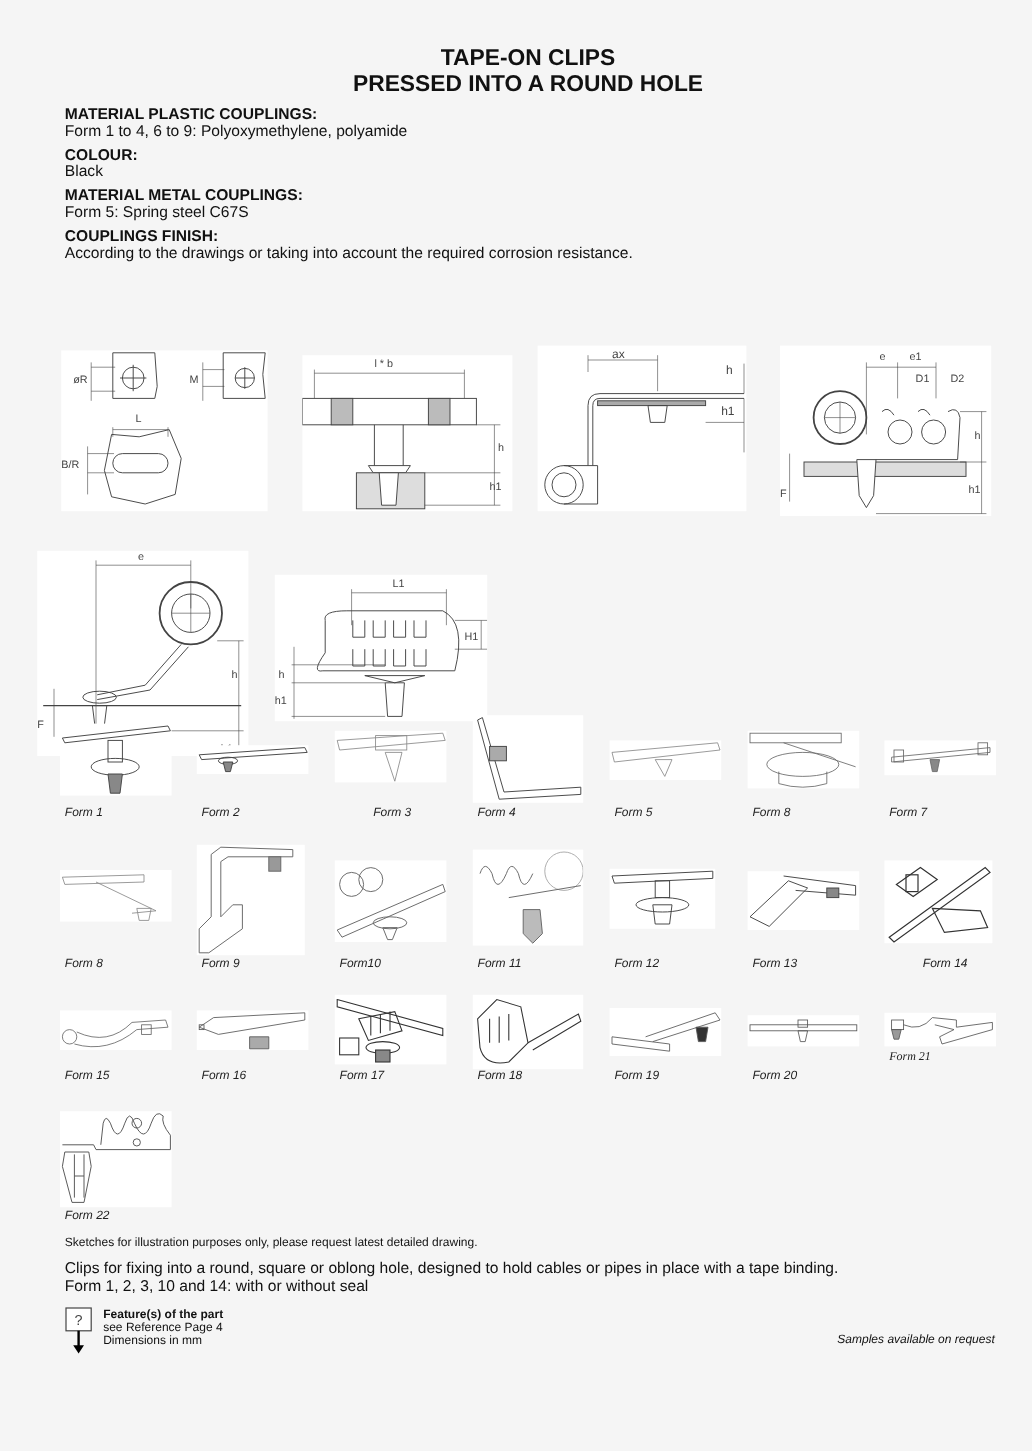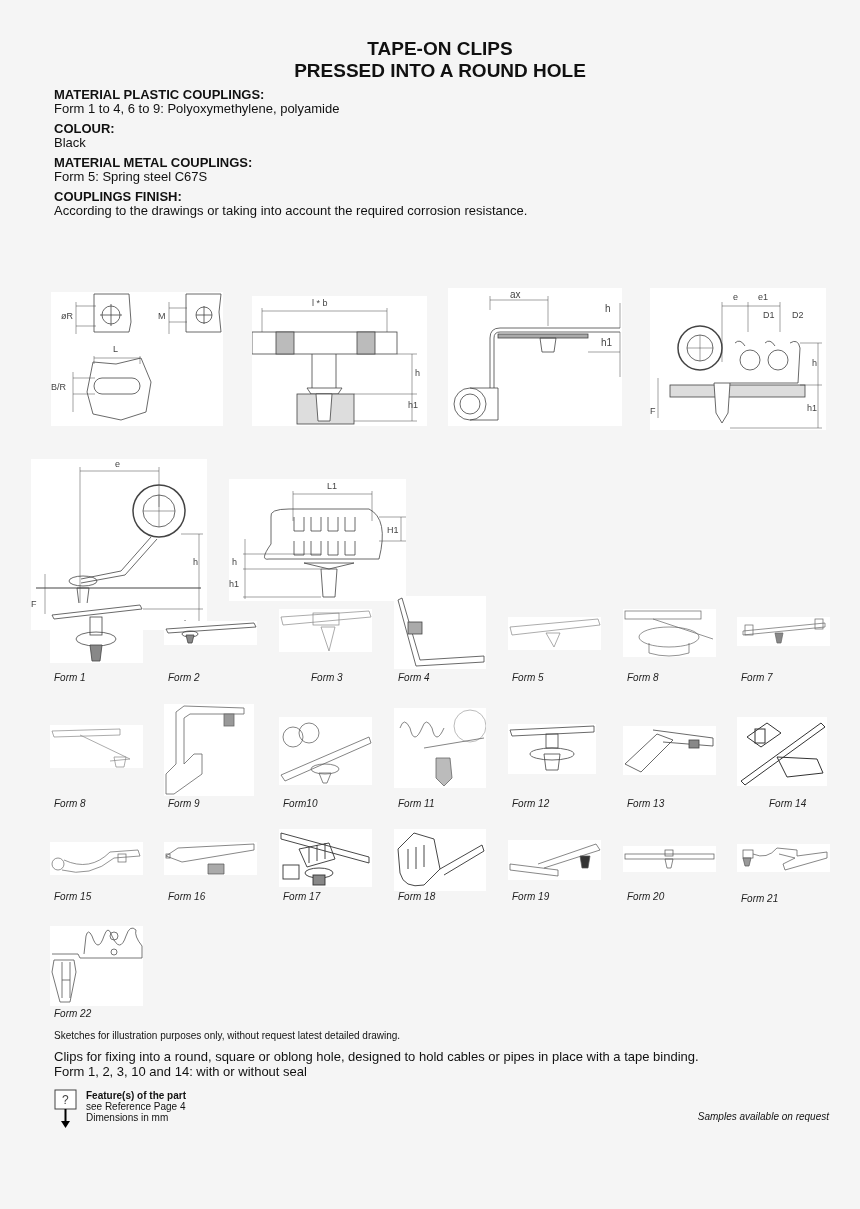--- a/index.html
+++ b/index.html
@@ -370,37 +370,37 @@
   <div class="cap" style="left:4px;top:62px;">Form 20</div>
 </div>
 <div class="form" style="left:737px;top:829px;">
   <div class="pic" style="left:0;top:15px;width:93px;height:28px;">
     <svg viewBox="0 0 93 28" fill="none" stroke="#555" stroke-width="0.7">
         <rect x="6" y="6" width="10" height="8"></rect>
         <path d="M16 10 Q30 16 40 4 L60 6 L60 12 L90 8 L90 14 L48 26 L46 20 L58 14 L42 10"></path>
         <path d="M6 14 L14 14 L12 22 L8 22 Z" fill="#999"></path>
       </svg>
   </div>
-  <div class="cap" style="left:4px;top:64px;">Form 21</div>
+  <div class="cap" style="left:4px;top:46px;font-family:Liberation Serif, serif;">Form 21</div>
 </div>
 
 <div class="form" style="left:50px;top:926px;">
   <div class="pic" style="left:0;top:0;width:93px;height:80px;">
     <svg viewBox="0 0 93 80" fill="none" stroke="#555" stroke-width="0.8">
         <path d="M2 28 L28 28 L30 32 L92 32 L92 20 Q84 10 86 4 Q80 -2 76 10 Q70 28 62 10 Q58 -2 54 10 Q48 28 42 10 Q38 2 36 10 L34 28"></path>
         <circle cx="64" cy="10" r="4"></circle>
         <circle cx="64" cy="26" r="3"></circle>
         <path d="M4 34 L24 34 L26 46 L20 76 L10 76 L2 46 Z"></path>
         <path d="M12 36v36M20 36v36M12 54h8"></path>
       </svg>
   </div>
   <div class="cap" style="left:4px;top:82px;">Form 22</div>
 </div>
 
-<div class="note-small">Sketches for illustration purposes only, without request latest detailed drawing.</div>
+<div class="note-small">Sketches for illustration purposes only, please request latest detailed drawing.</div>
 
 <div class="desc">
   <div>Clips for fixing into a round, square or oblong hole, designed to hold cables or pipes in place with a tape binding.</div>
   <div>Form 1, 2, 3, 10 and 14: with or without seal</div>
 </div>
 
 <div class="feature-icon">
   <svg viewBox="0 0 24 40" width="24" height="40">
     <rect x="1" y="1" width="21" height="19" fill="#fff" stroke="#444" stroke-width="1"></rect>
     <text x="8" y="15" font-family="Liberation Sans, sans-serif" font-size="12" fill="#444">?</text>

